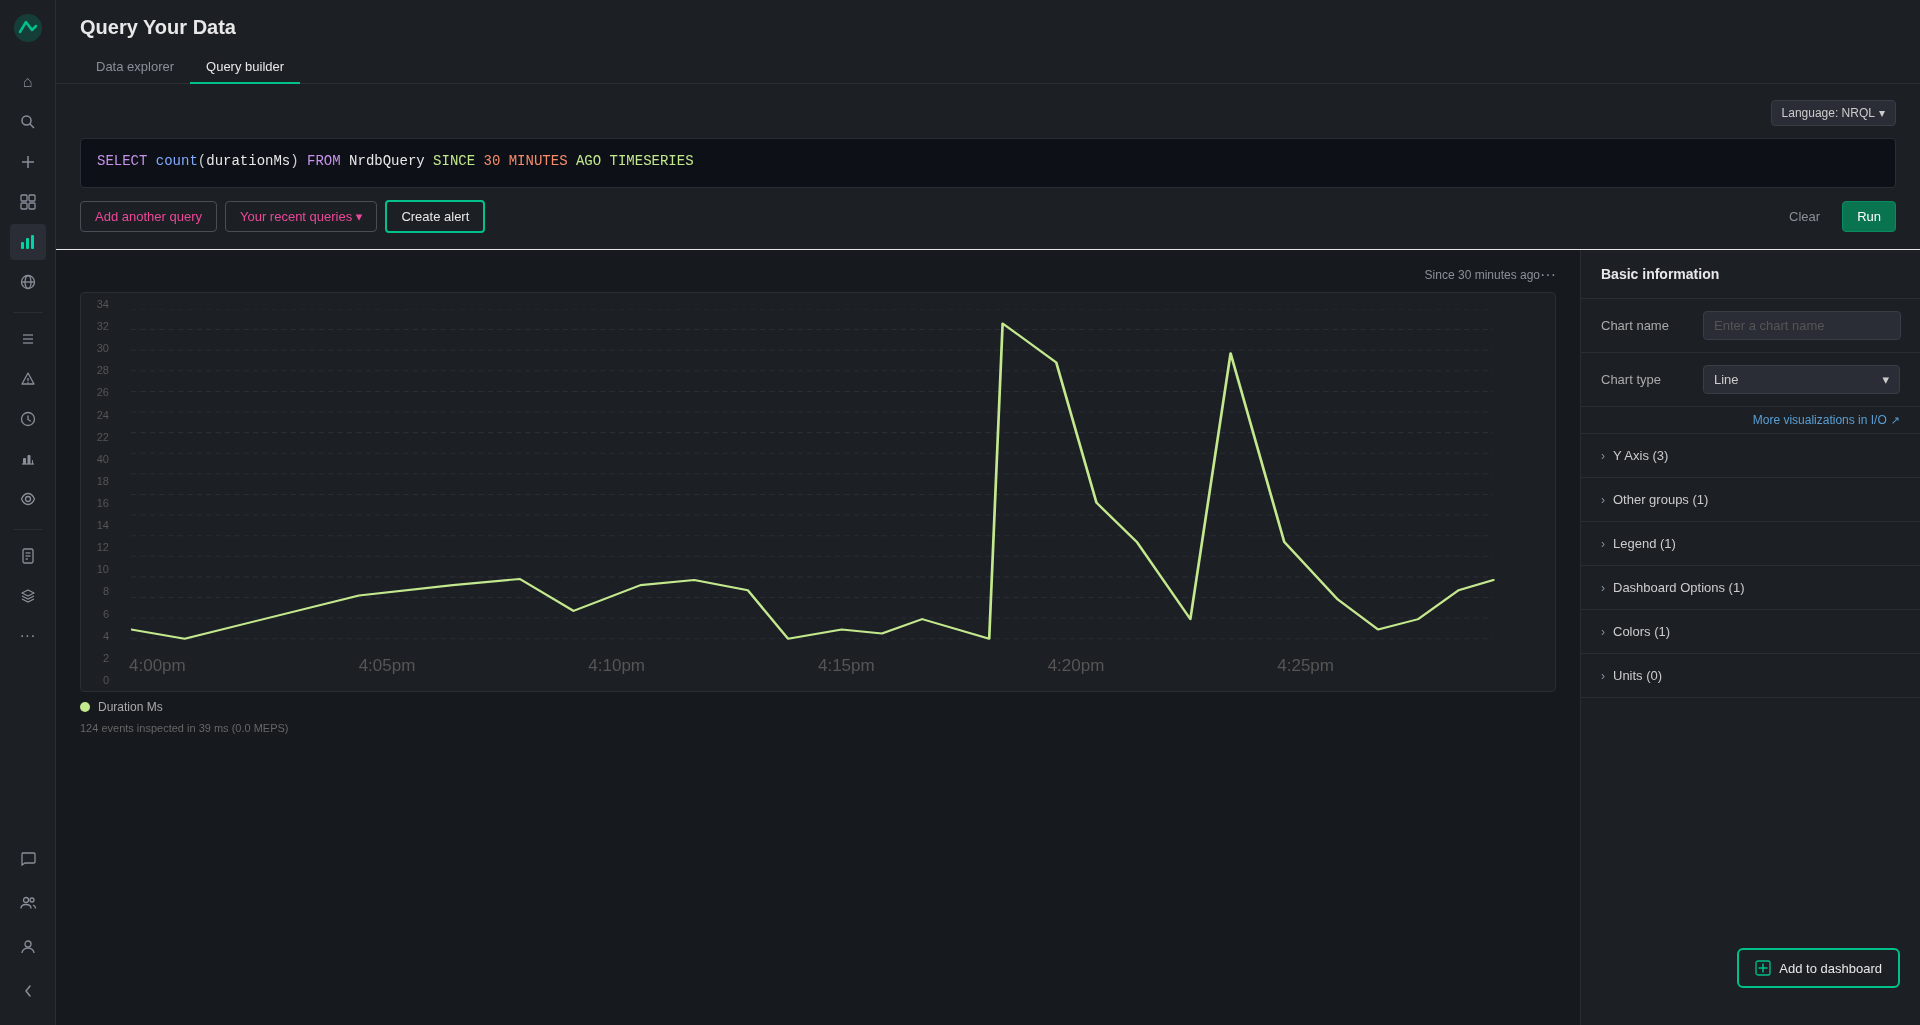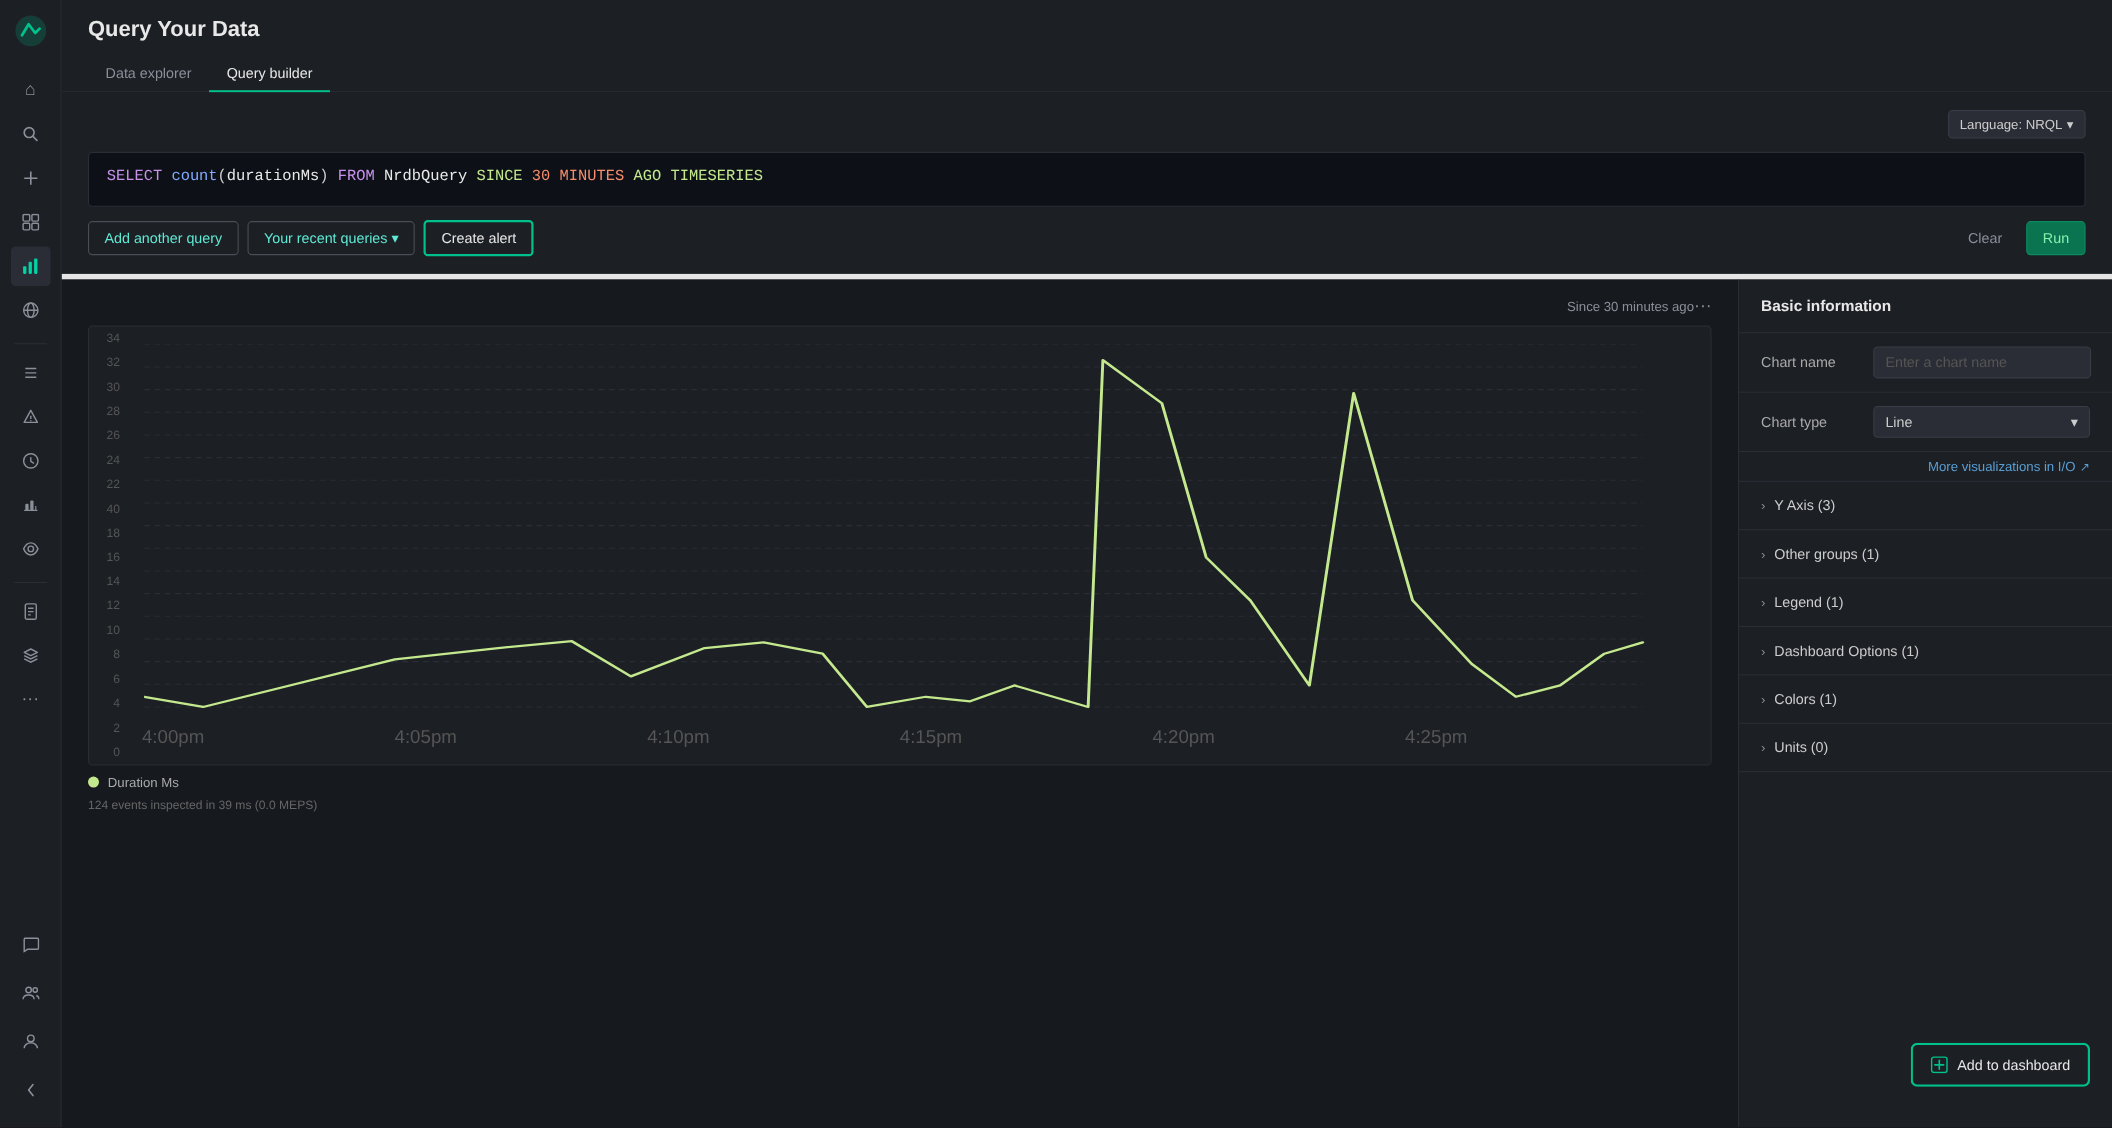--- a/index.html
+++ b/index.html
@@ -91,21 +91,21 @@
     }
     .tab.active {
       color: #e8e8e8;
       border-bottom: 2px solid #00c08b;
     }
 
     
     .query-area {
       background: #1c1f24;
       padding: 16px 24px;
-      border-bottom: 5px solid #e5e5e5;
+      border-bottom: 1px solid #e5e5e5;
     }
     .language-selector {
       display: flex;
       justify-content: flex-end;
       margin-bottom: 12px;
     }
     .language-btn {
       background: #2a2d35;
       border: 1px solid #3a3d45;
       color: #ccc;
@@ -145,26 +145,26 @@
       padding: 7px 14px;
       border-radius: 4px;
       cursor: pointer;
       font-size: 13px;
       font-weight: 500;
       border: 1px solid transparent;
     }
     .btn-outline {
       background: transparent;
       border: 1px solid #4a4d55;
-      color: #5eead4;
+      color: #ec4899;
     }
     .btn-primary {
       background: #0a7450;
       border: 1px solid #0a8a60;
-      color: #86efac;
+      color: #ffffff;
     }
     .btn-alert {
       background: transparent;
       border: 2px solid #00c08b;
       color: #e8e8e8;
     }
     .btn-ghost {
       background: transparent;
       border: none;
       color: #8a8f99;

